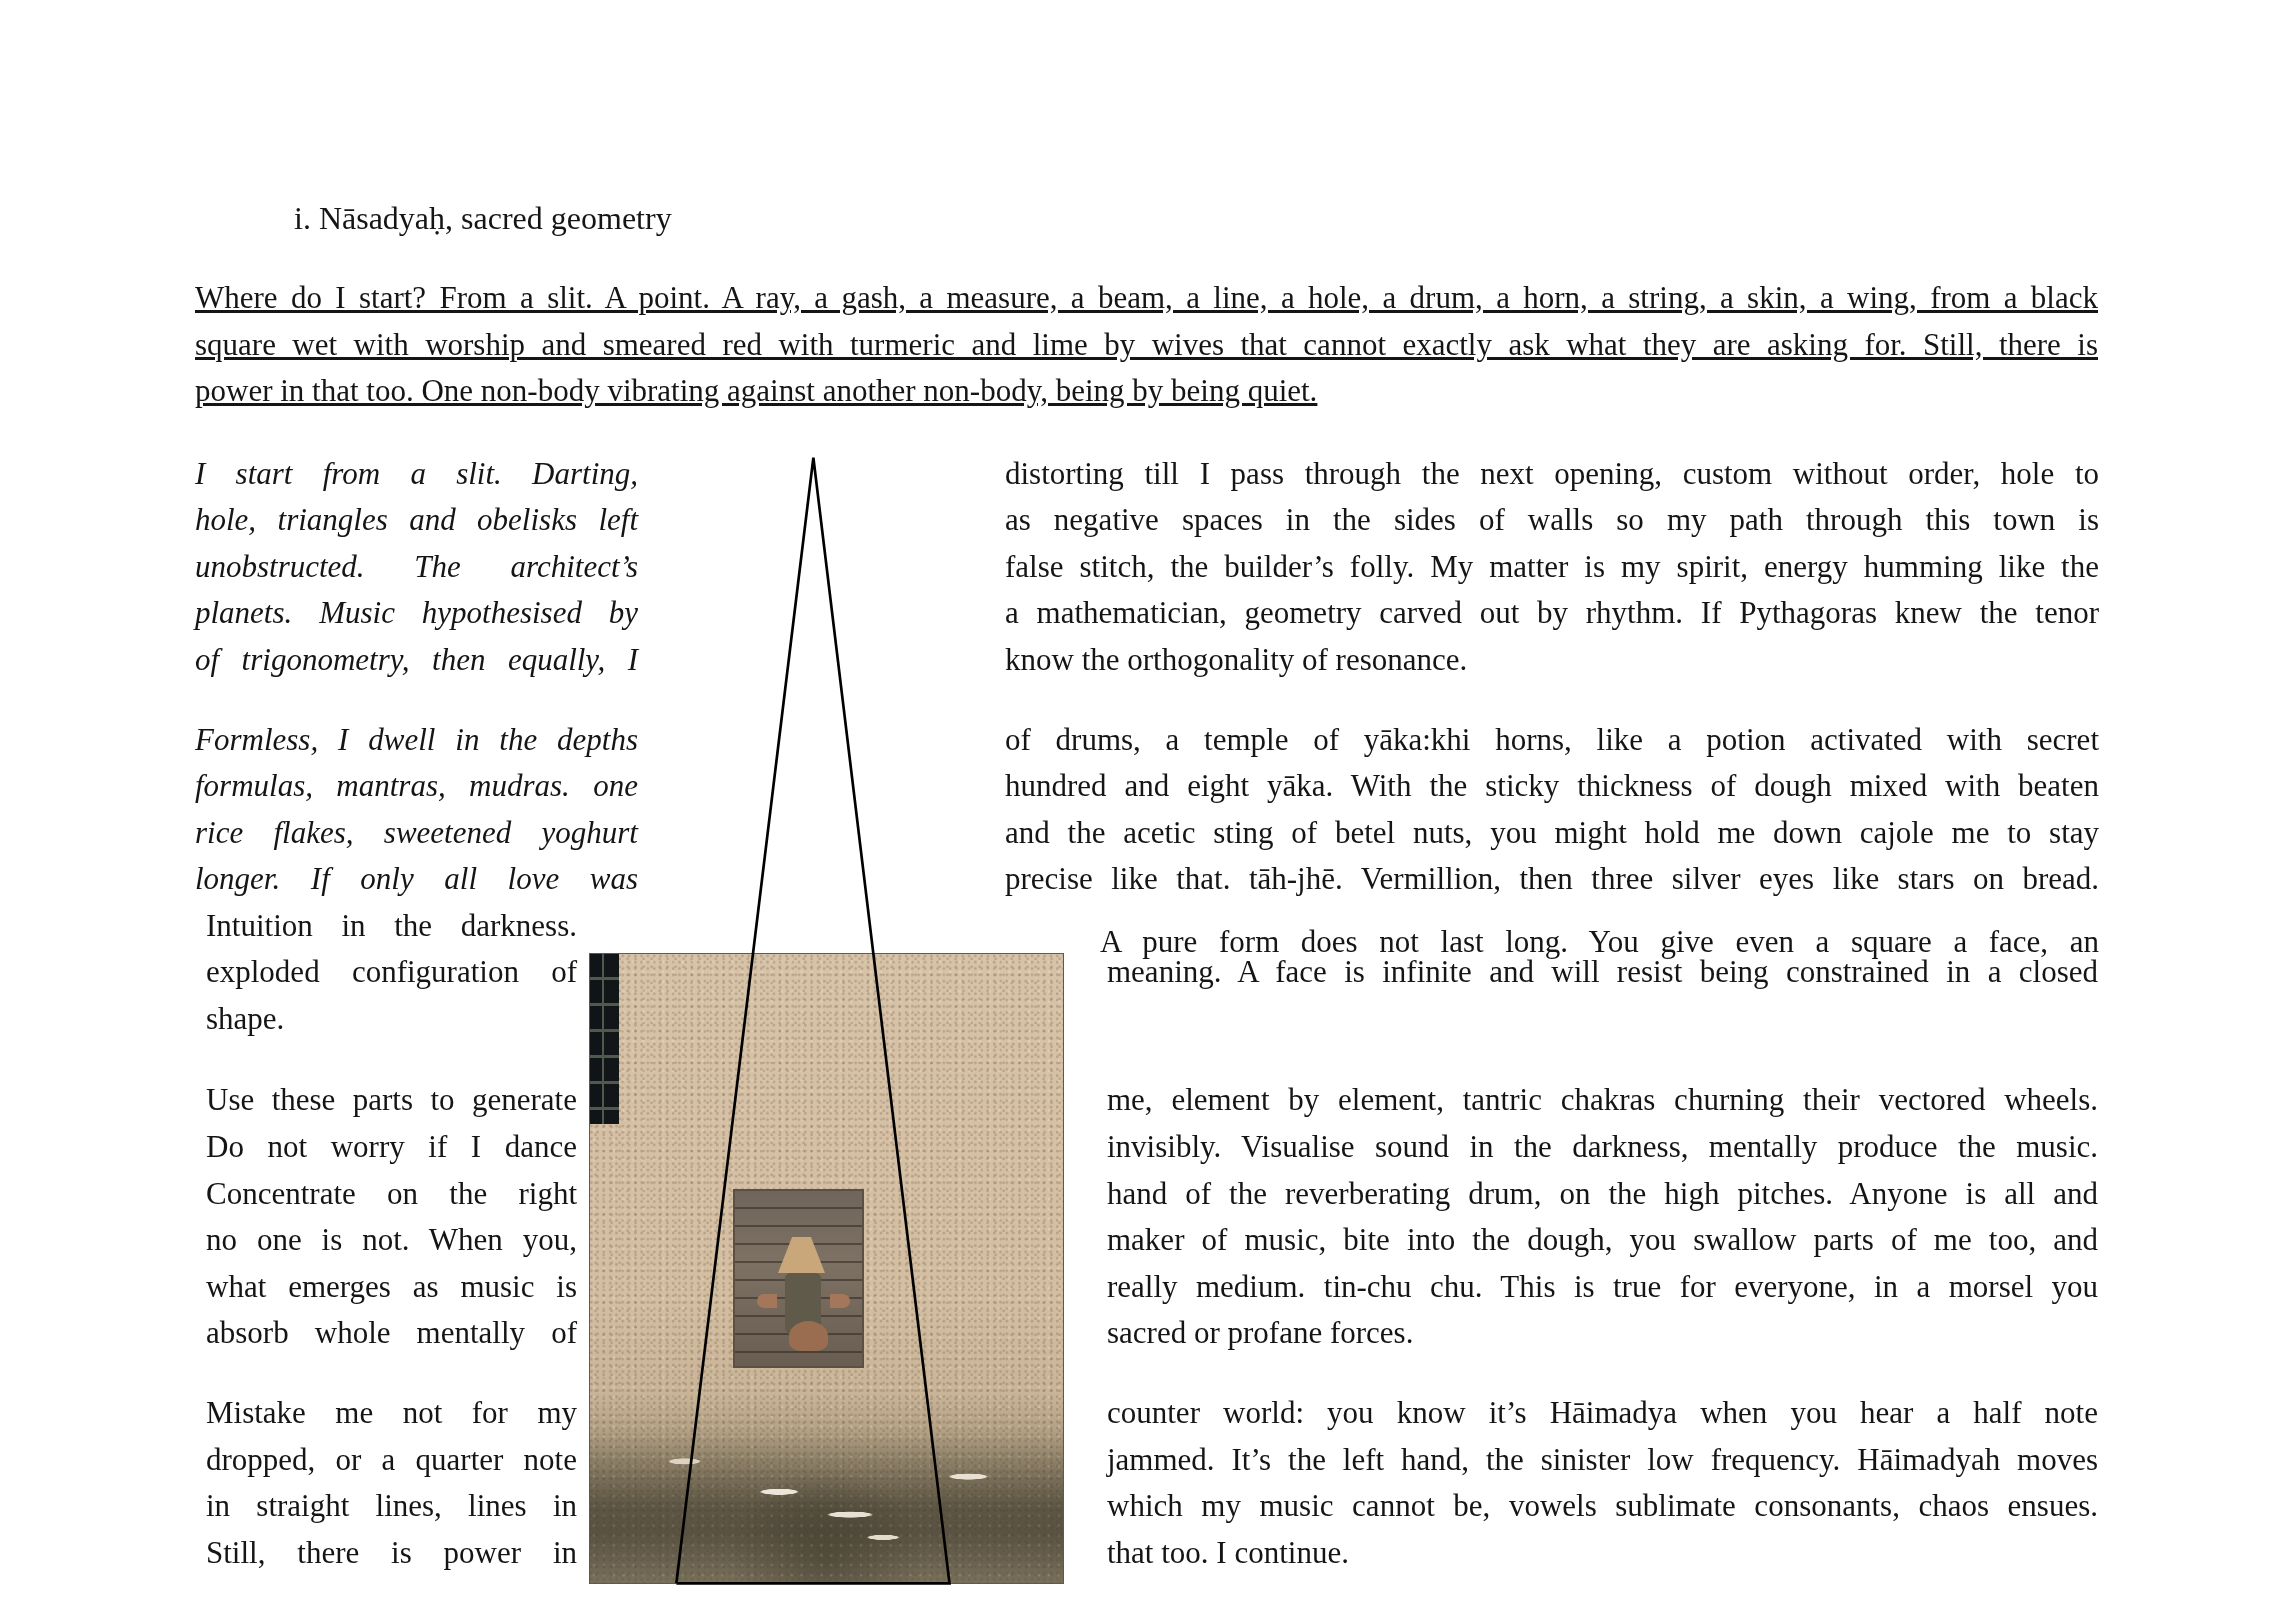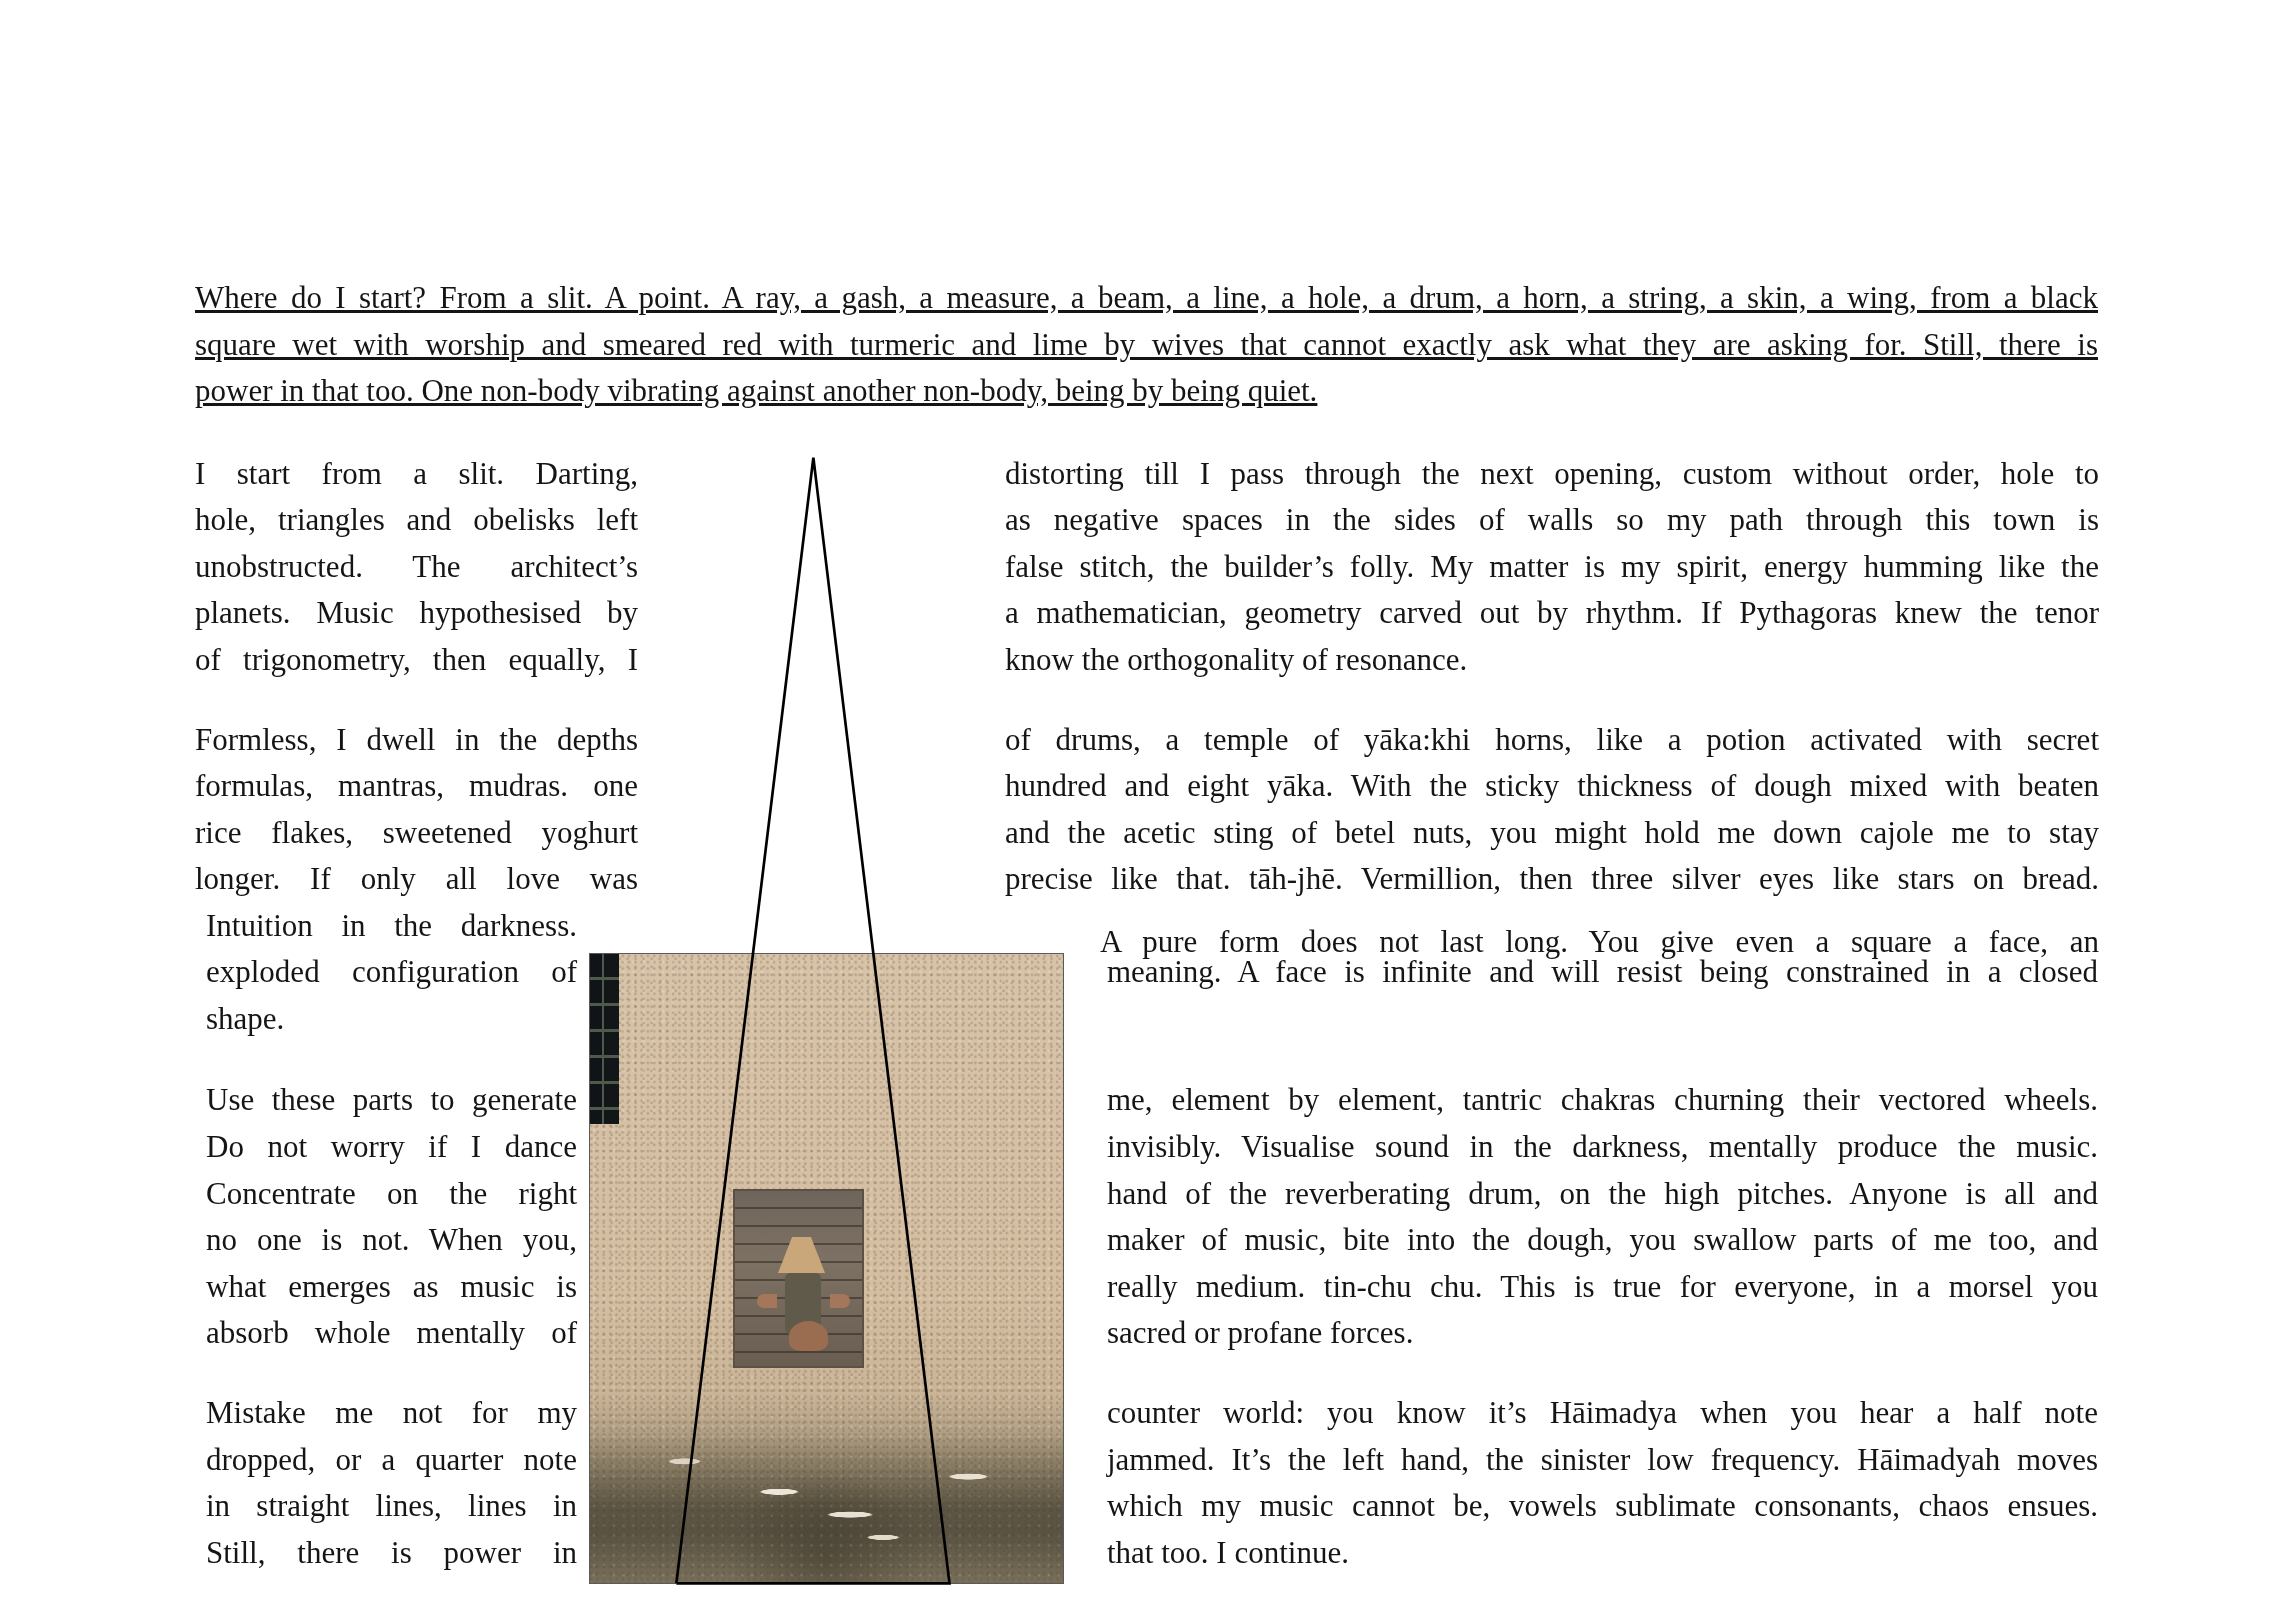--- a/index.html
+++ b/index.html
@@ -40,21 +40,21 @@
   .line.just {
     text-align: justify;
     text-align-last: justify;
     white-space: normal;
   }
   .line.left {
     text-align: left;
   }
   
   .full { left: 195px; width: 1903px; text-decoration: underline; }
-  .lcol { left: 195px; width: 443px; }
+  .lcol { left: 195px; width: 443px; font-style: italic; }
   .lcol-narrow { left: 206px; width: 371px; }
   .rcol { left: 1005px; width: 1094px; }
   .rcol-b { left: 1100px; width: 999px; margin-top: 16px; }
   .rcol-c { left: 1107px; width: 991px; }
 
   .photo {
     position: absolute;
     left: 589px;
     top: 953px;
     width: 475px;
@@ -139,20 +139,21 @@
     left: 0; top: 0;
     width: 2293px; height: 1620px;
     pointer-events: none;
   }
 </style>
 </head>
 <body>
 
 <div class="page">
 
+  <div class="heading">i. Nāsadyaḥ, sacred geometry</div>
 
   <div>
     <div class="line just full" style="top:274px">Where do I start? From a slit. A point. A ray, a gash, a measure, a beam, a line, a hole, a drum, a horn, a string, a skin, a wing, from a black</div>
     <div class="line just full" style="top:321px">square wet with worship and smeared red with turmeric and lime by wives that cannot exactly ask what they are asking for. Still, there is</div>
     <div class="line left full" style="top:367px">power in that too. One non-body vibrating against another non-body, being by being quiet.</div>
   </div>
 
   <div>
     <div class="line just lcol" style="top:450px">I start from a slit. Darting,</div>
     <div class="line just lcol" style="top:496px">hole, triangles and obelisks left</div>

